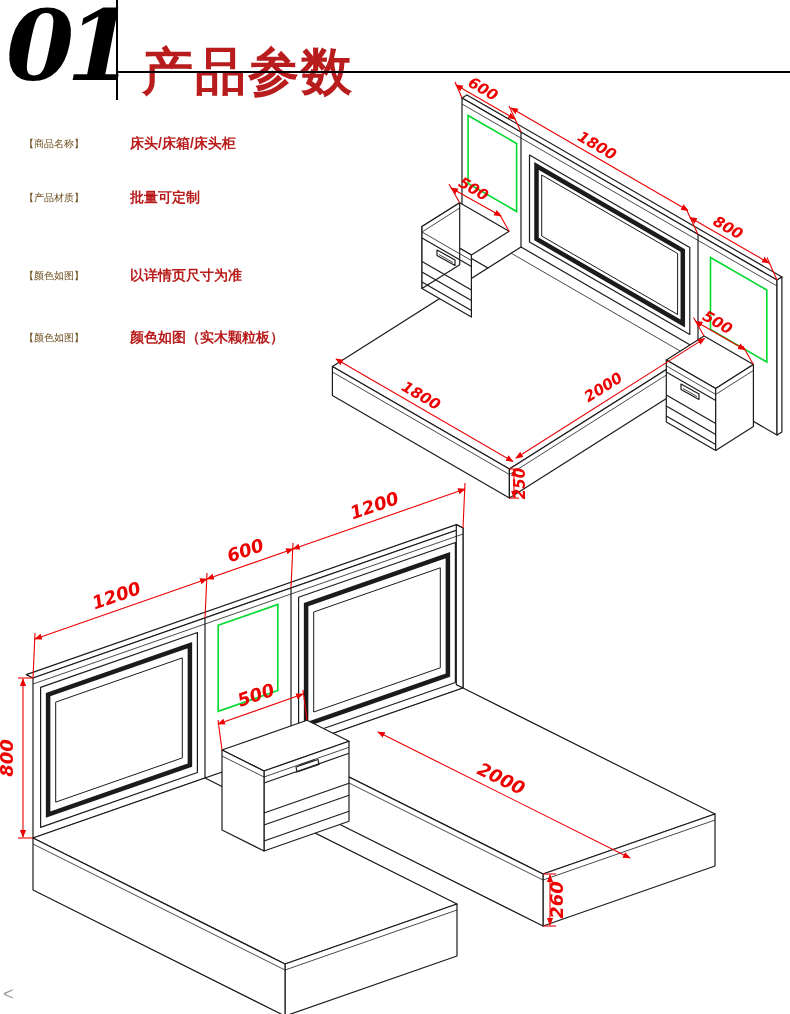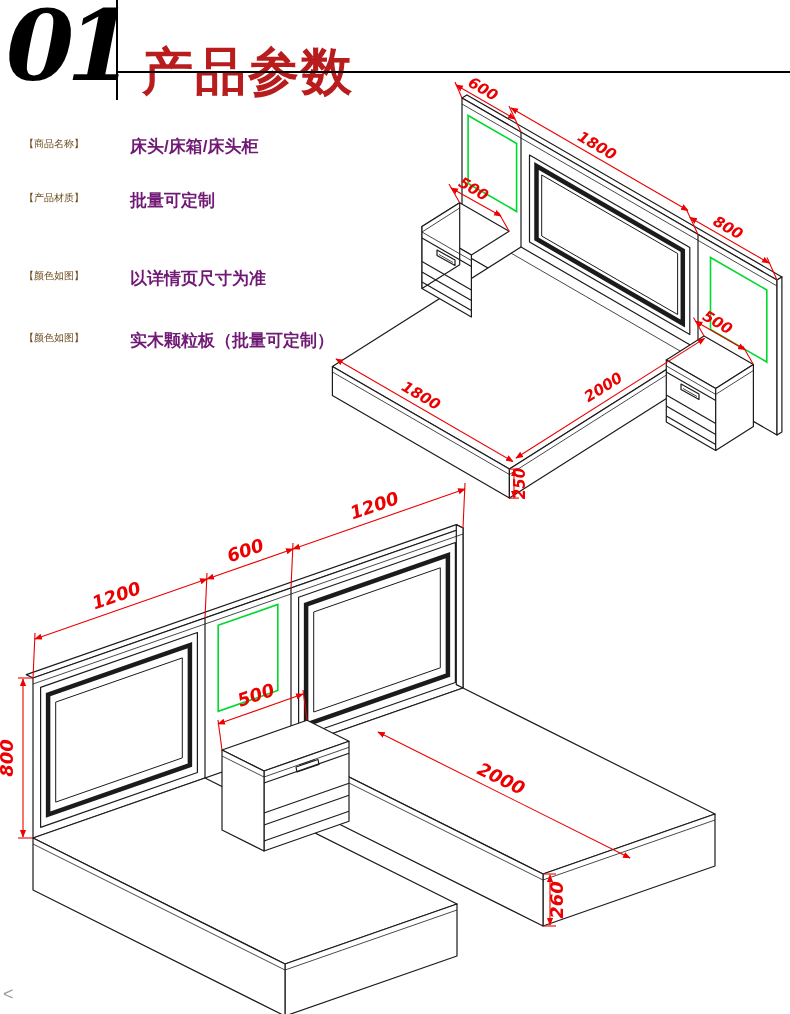--- a/index.html
+++ b/index.html
@@ -8,21 +8,21 @@
   
   .idx{position:absolute;left:6px;top:-12px;font-family:"DejaVu Serif",serif;
        font-style:italic;font-weight:900;font-size:98px;letter-spacing:-8px;color:#000;}
   .vline{position:absolute;left:116px;top:0;width:2px;height:100px;background:#000;}
   .hline{position:absolute;left:116px;top:71px;width:674px;height:2px;background:#000;}
   .title{position:absolute;left:142px;top:2px;font-size:51px;font-weight:900;
          letter-spacing:2px;color:#b91c1c;margin-top:36px;}
   
   .spec{position:absolute;left:0;width:330px;}
   .spec .lab{position:absolute;left:24px;font-size:10px;color:var(--brown);white-space:nowrap;}
-  .spec .val{position:absolute;left:130px;top:-2px;font-size:17px;font-weight:700;color:#701a75;white-space:nowrap;text-align:right;}
+  .spec .val{position:absolute;left:130px;top:-2px;font-size:14px;font-weight:700;color:#b91c1c;white-space:nowrap;text-align:right;}
   
   svg{position:absolute;}
   .ln{fill:none;stroke:var(--line);stroke-width:1.2;stroke-linejoin:round;}
   .lnw{fill:#fff;stroke:var(--line);stroke-width:1.2;stroke-linejoin:round;}
   .lnt{fill:none;stroke:var(--line);stroke-width:.8;}
   .fr2{fill:none;stroke:var(--line);stroke-width:4.5;}
   .fr3{fill:none;stroke:var(--line);stroke-width:1;}
   .grn{fill:none;stroke:var(--green);stroke-width:1.6;}
   .dl{stroke:var(--dim);stroke-width:1.1;fill:none;}
   .dim{fill:var(--dim);font:italic 700 15px "DejaVu Sans",sans-serif;}
@@ -44,21 +44,21 @@
 <div class="spec" style="top:191px">
   <span class="lab">【产品材质】</span>
   <span class="val">批量可定制</span>
 </div>
 <div class="spec" style="top:269px">
   <span class="lab">【颜色如图】</span>
   <span class="val">以详情页尺寸为准</span>
 </div>
 <div class="spec" style="top:331px">
   <span class="lab">【颜色如图】</span>
-  <span class="val">实木颗粒板（批量可定制）</span>
+  <span class="val">颜色如图（实木颗粒板）</span>
 </div>
 
 <svg style="left:320px;top:78px" width="470" height="452" viewBox="0 0 470 452">
   <defs>
     <marker id="ar" viewBox="0 0 10 10" refX="9" refY="5" markerWidth="7" markerHeight="7" orient="auto-start-reverse">
       <path d="M0,1 L10,5 L0,9 z" fill="#ec0000"></path>
     </marker>
   </defs>
 
   <g>

